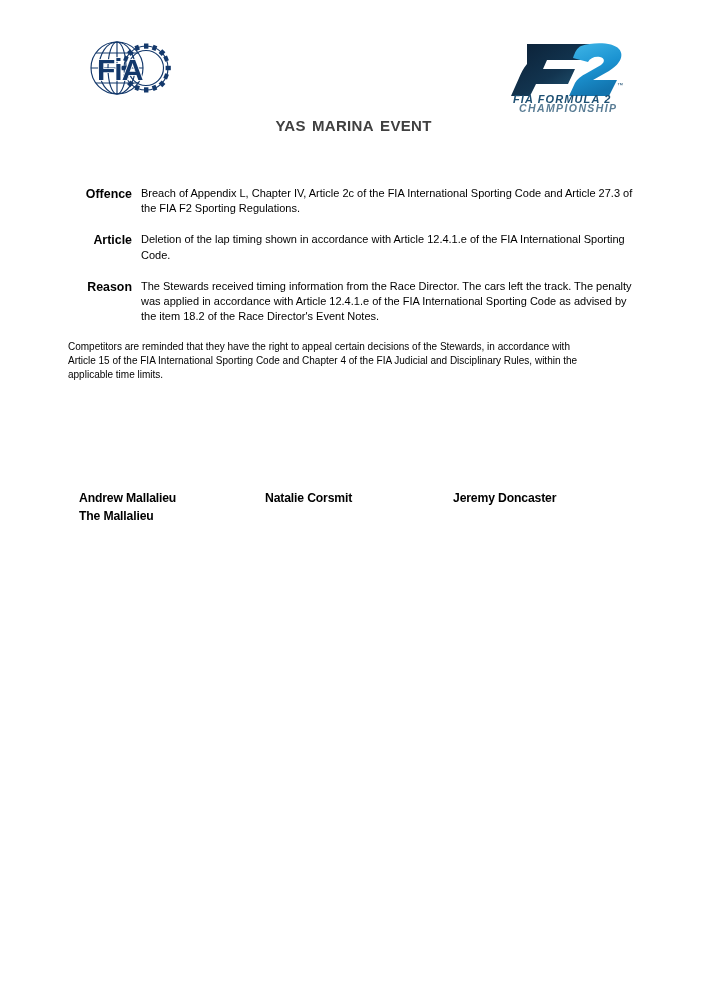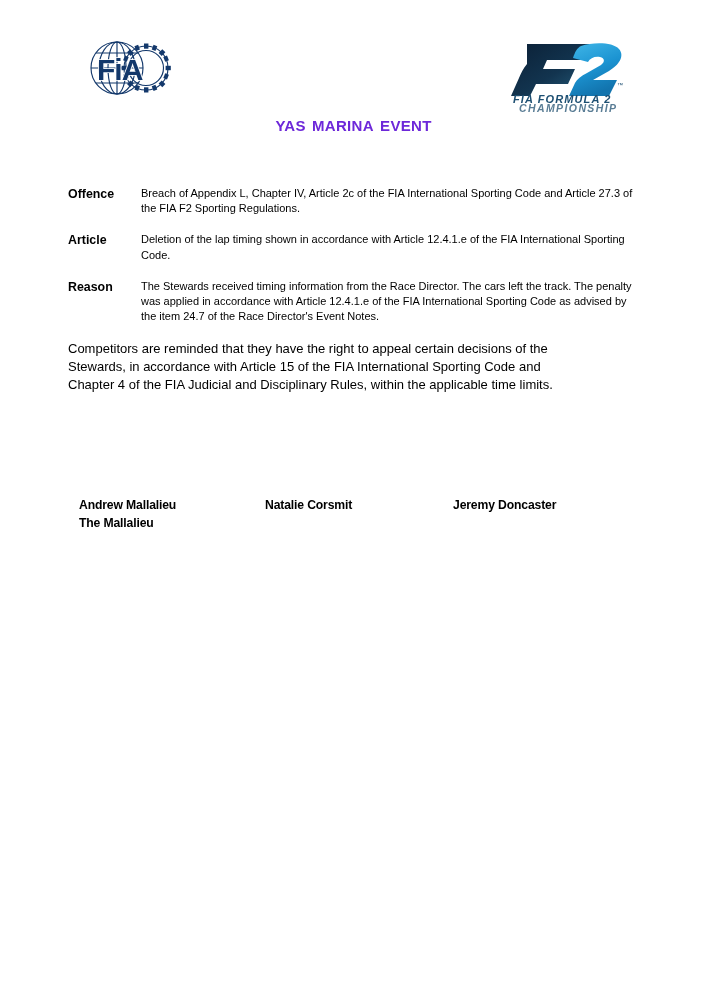--- a/index.html
+++ b/index.html
@@ -58,21 +58,21 @@
     text-align: center;
   }
   .event-title {
     font-family: "Liberation Sans", sans-serif;
     font-weight: bold;
     font-size: 21.5px;
     letter-spacing: 0.3px;
     line-height: 1.12;
     font-variant: small-caps;
     text-transform: lowercase;
-    color: #6d28d9;
+    color: #404040;
     margin: 0;
   }
   .event-date {
     font-family: "Liberation Sans", sans-serif;
     font-weight: bold;
     font-size: 16.5px;
     letter-spacing: 0.2px;
     line-height: 1.15;
     font-variant: small-caps;
     text-transform: lowercase;
@@ -89,53 +89,53 @@
   }
 
   .field-row {
     display: flex;
     align-items: flex-start;
     margin-bottom: 16px;
   }
   .field-label {
     width: 64px;
     flex: 0 0 64px;
-    text-align: left;
+    text-align: right;
     font-size: 12.4px;
     font-weight: bold;
     line-height: 1.38;
     padding-top: 0px;
     white-space: nowrap;
   }
   .field-value {
     flex: 1 1 auto;
     padding-left: 9px;
     font-size: 11px;
     line-height: 1.38;
     text-align: left;
   }
 
   .notice {
     margin-top: 13px;
-    font-size: 13px;
+    font-size: 10px;
     line-height: 1.39;
     width: 521px;
   }
 
   
   .signatures {
     position: absolute;
     left: 68px;
     top: 490px;
     width: 572px;
     height: 50px;
   }
   .sig {
     position: absolute;
-    top: 7px;
+    top: 0;
     font-family: "Liberation Sans", sans-serif;
     font-weight: bold;
     font-size: 12.2px;
     line-height: 1.45;
     letter-spacing: -0.15px;
   }
   .sig-1 { left: 11px; }
   .sig-2 { left: 197px; }
   .sig-3 { left: 385px; }
   .sig-sub {
@@ -233,21 +233,21 @@
       <div class="field-value">Breach of Appendix L, Chapter IV, Article 2c of the FIA International Sporting Code and Article 27.3 of the FIA F2 Sporting Regulations.</div>
     </div>
 
     <div class="field-row">
       <div class="field-label">Article</div>
       <div class="field-value">Deletion of the lap timing shown in accordance with Article 12.4.1.e of the FIA International Sporting Code.</div>
     </div>
 
     <div class="field-row">
       <div class="field-label">Reason</div>
-      <div class="field-value">The Stewards received timing information from the Race Director. The cars left the track. The penalty was applied in accordance with Article 12.4.1.e of the FIA International Sporting Code as advised by the item 24.7 of the Race Director's Event Notes.</div>
+      <div class="field-value">The Stewards received timing information from the Race Director. The cars left the track. The penalty was applied in accordance with Article 12.4.1.e of the FIA International Sporting Code as advised by the item 18.2 of the Race Director's Event Notes.</div>
     </div>
 
     <div class="notice">Competitors are reminded that they have the right to appeal certain decisions of the Stewards, in accordance with Article 15 of the FIA International Sporting Code and Chapter 4 of the FIA Judicial and Disciplinary Rules, within the applicable time limits.</div>
   </div>
 
   <div class="signatures">
     <div class="sig sig-1">
       <span>Andrew Mallalieu</span>
       <span class="sig-sub">The Mallalieu</span>
     </div>

